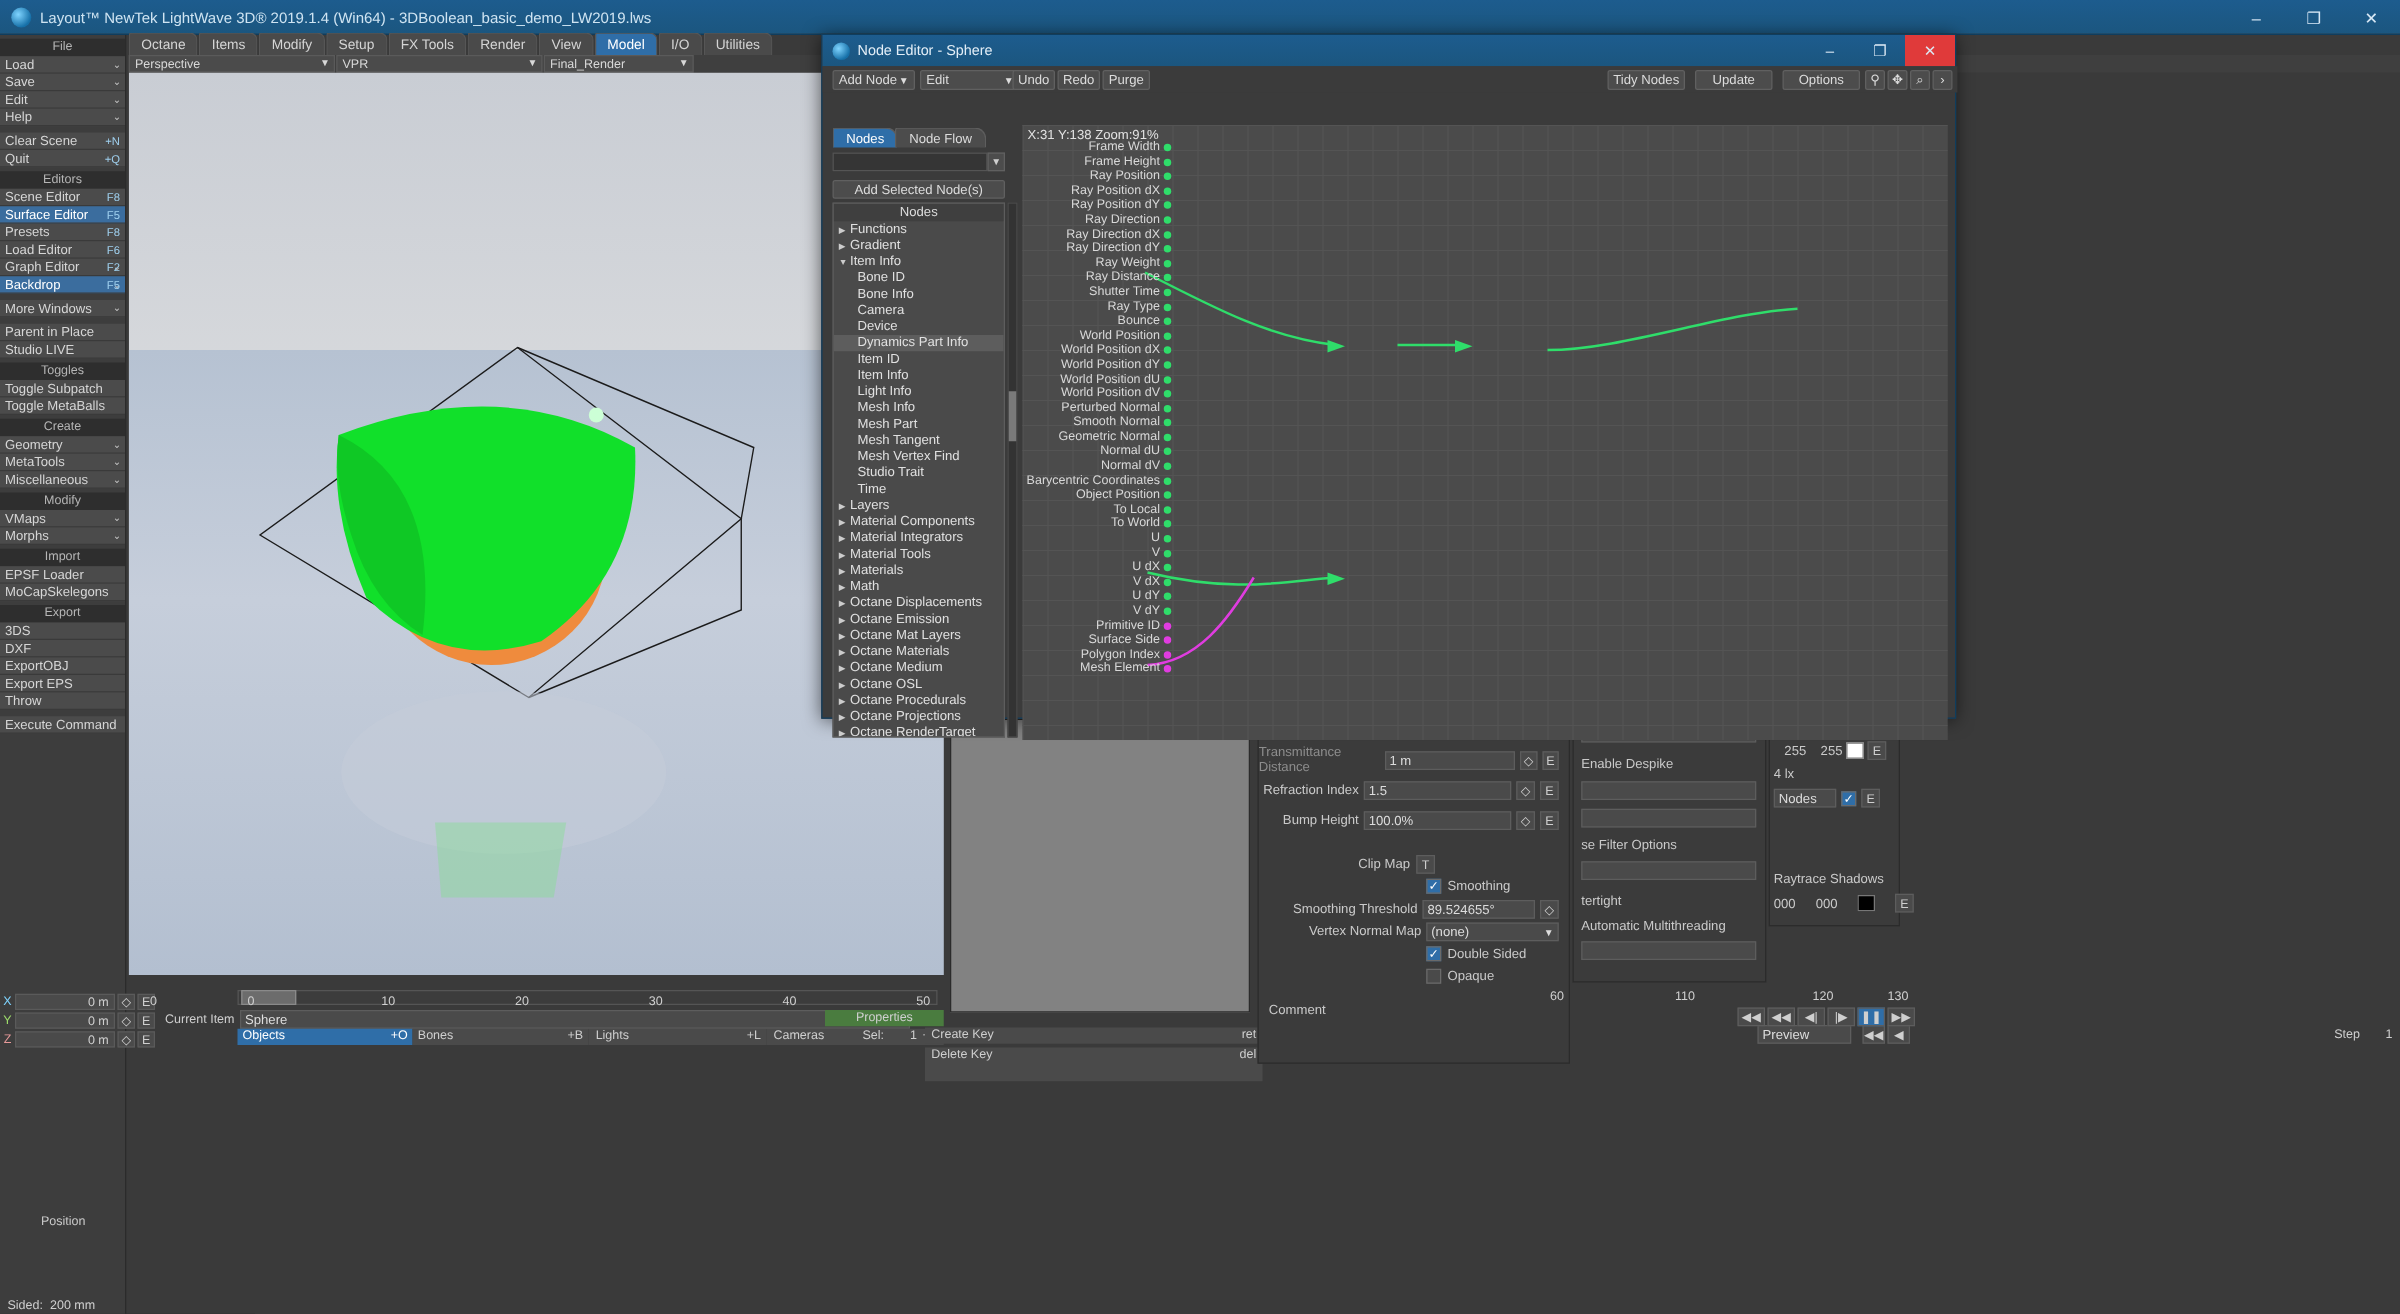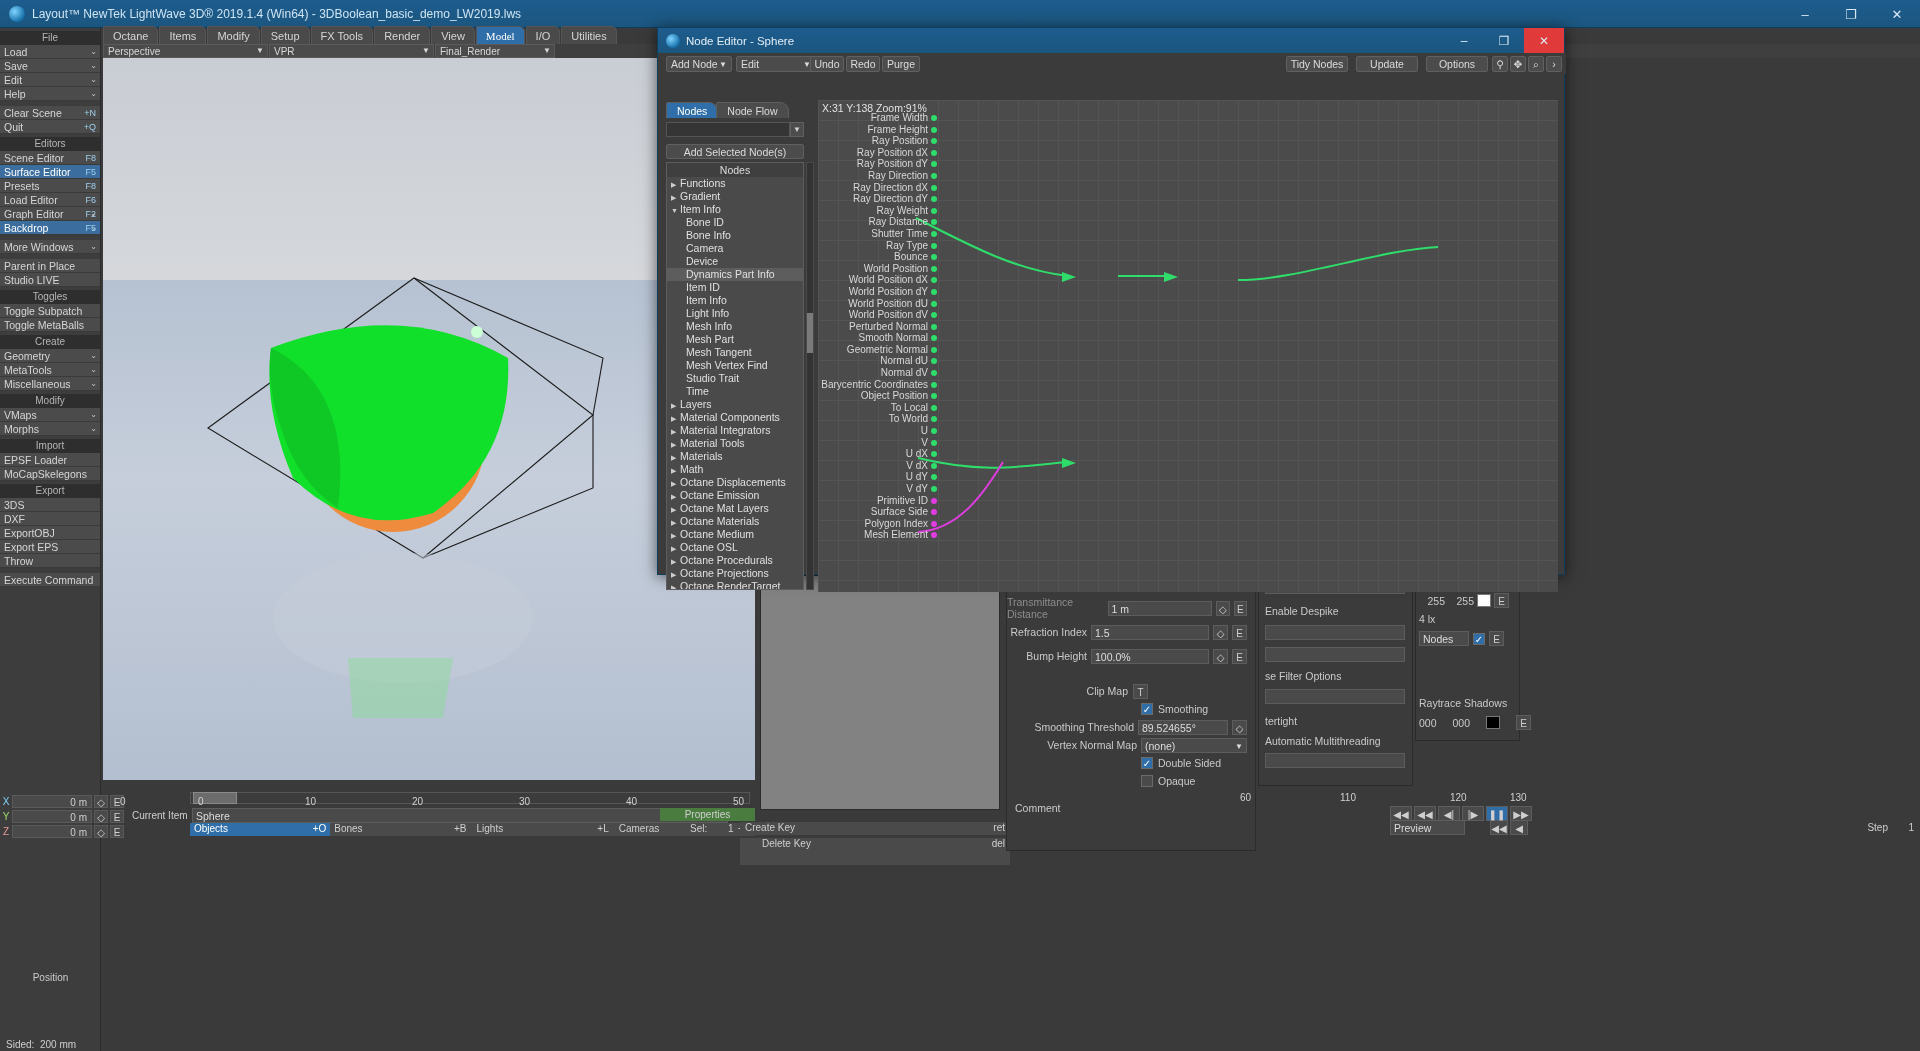--- a/index.html
+++ b/index.html
@@ -15,21 +15,21 @@
   .titlebar .tlogo { width:16px; height:16px; margin:0 7px 0 9px; border-radius:50%;
     background:radial-gradient(circle at 35% 35%, #7fd4ff, #1670a8 70%); }
   .titlebar .ttext { color:#cfe4f2; font-size:12px; }
   .wbtns { position:absolute; right:0; top:0; display:flex; height:28px; }
   .wbtn { width:46px; height:28px; display:flex; align-items:center; justify-content:center;
     color:#d8e8f5; font-size:13px; }
   .tabstrip { position:absolute; left:103px; top:26px; height:18px; display:flex; }
   .mtab { padding:0 9px; height:18px; line-height:18px; color:#d5d5d5; font-size:11px;
     background:#4a4a4a; margin-right:1px; border-radius:2px 6px 0 0;
     border:1px solid #565656; border-bottom:none; }
-  .mtab.sel { background:#2f6ea8; color:#fff;font-family:Liberation Serif, serif; }
+  .mtab.sel { background:#2f6ea8; color:#fff; }
 
   
   .sidebar { position:absolute; left:0; top:28px; width:101px; bottom:0; background:#3d3d3d;
     border-right:1px solid #2b2b2b; }
   .sbhead { height:14px; line-height:14px; text-align:center; background:#2e2e2e;
     color:#b6b6b6; font-size:10px; margin-top:3px;}
   .sbitem { height:14px; line-height:14px; padding-left:4px; background:#4b4b4b;
     color:#d6d6d6; font-size:10.5px; border-bottom:1px solid #3a3a3a; position:relative; white-space:nowrap;}
   .sbitem.sel { background:#3b6d9e; color:#fff; }
   .sbitem .chev { position:absolute; right:3px; top:0; font-size:8px; color:#c6c6c6;}
@@ -291,21 +291,21 @@
   <div style="position:absolute;left:728px;top:823px;font-size:10px">1</div>
 
   <div style="position:absolute;left:660px;top:808px;width:95px;height:13px;background:#4a7c3f;font-size:10px;text-align:center;line-height:13px">
     <span>Properties</span>
   </div>
 
   <div style="position:absolute;left:740px;top:822px;width:270px;height:13px;background:#4a4a4a;font-size:10px;padding-left:5px;position:absolute">
     <span>Create Key</span>
     <span style="position:absolute;right:5px">ret</span>
   </div>
-  <div style="position:absolute;left:740px;top:838px;width:270px;height:27px;background:#4a4a4a;font-size:10px;padding-left:22px">
+  <div style="position:absolute;left:740px;top:838px;width:270px;height:27px;background:#4a4a4a;font-size:10px;padding-left:5px">
     <span>Delete Key</span>
     <span style="position:absolute;right:5px">del</span>
   </div>
 
 
   <div class="panel" style="left:760px;top:575px;width:240px;height:235px;background:#828282"></div>
 
   <div class="panel" style="left:1006px;top:566px;width:250px;height:285px;background:#3b3b3b">
     <div id="surf-rows" style="padding-top:5px">
         <div style="display: flex; align-items: center; justify-content: flex-end; gap: 4px; height: 24px; padding-right: 8px;">
@@ -405,21 +405,21 @@
     <div class="lbl" style="position:absolute;left:3px;top:130px">Raytrace Shadows</div>
     <div style="position:absolute;left:3px;top:148px;display:flex;gap:16px;align-items:center">
       <span class="lbl">000</span>
       <span class="lbl">000</span>
       <span style="width:14px;height:13px;background:#000;border:1px solid #777"></span>
       <span class="ebtn">E</span>
     </div>
   </div>
 
   <div style="position:absolute;left:1390px;top:806px;width:530px;height:45px">
-    <div class="fld" style="position:absolute;left:0;top:14px;width:75px;position:absolute">
+    <div class="fld" style="position:absolute;left:16px;top:14px;width:75px;position:absolute">
       <span>Preview</span>
     </div>
     <div style="position:absolute;left:100px;top:14px;display:flex;gap:2px">
       <span class="ebtn" style="width:18px">◀◀</span>
       <span class="ebtn" style="width:18px">◀</span>
     </div>
     <div style="position:absolute;left:0;top:0;display:flex;gap:2px">
       <span class="ebtn" style="width:22px">◀◀</span>
       <span class="ebtn" style="width:22px">◀◀</span>
       <span class="ebtn" style="width:22px">◀|</span>

